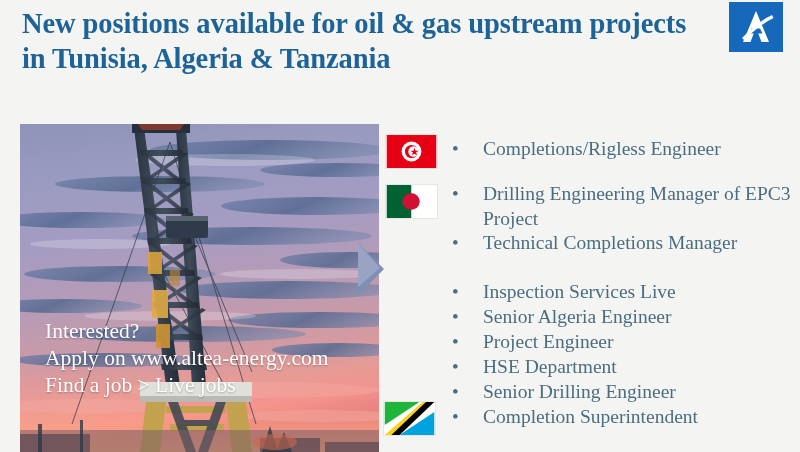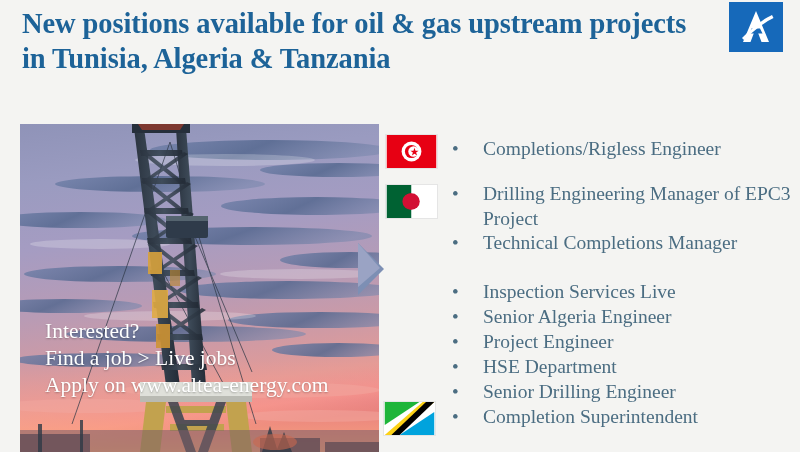--- a/index.html
+++ b/index.html
@@ -287,22 +287,22 @@
           <rect x="60" y="296" width="3" height="32"></rect>
         </g>
         <g fill="#c9684f" opacity="0.6">
           <ellipse cx="255" cy="318" rx="22" ry="8"></ellipse>
         </g>
       </svg>
     </div>
 
     <div class="photo-caption">
       <span class="line">Interested?</span>
+      <span class="line">Apply on www.altea-energy.com</span>
       <span class="line">Find a job &gt; Live jobs</span>
-      <span class="line">Apply on www.altea-energy.com</span>
     </div>
   </div>
 
   <div class="callout-arrow">
     <svg viewBox="0 0 28 56">
       <polygon points="0,0 26,26 0,52" fill="#7d8fb4"></polygon>
       <polygon points="0,0 22,25 0,44" fill="#9aa3c4"></polygon>
     </svg>
   </div>
 

